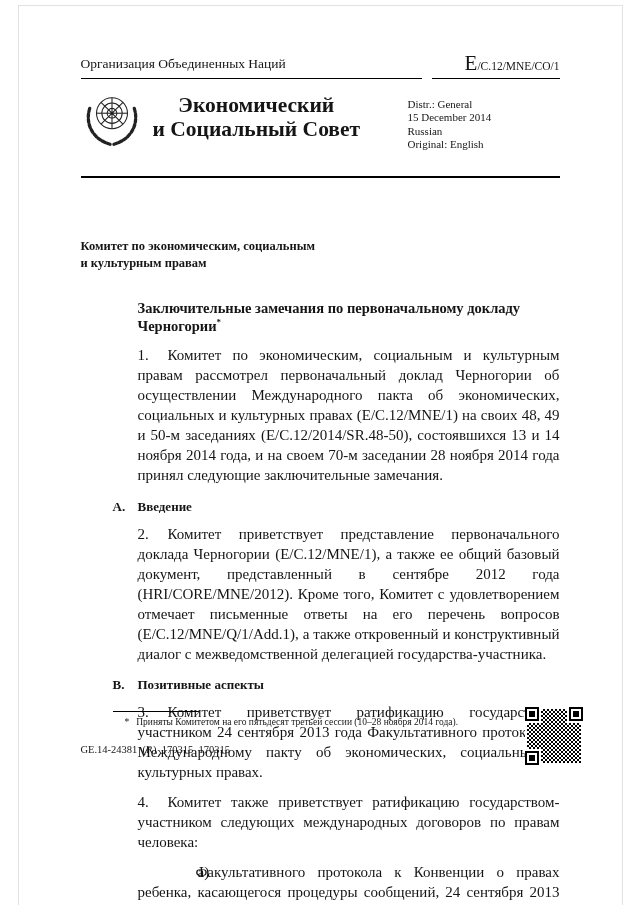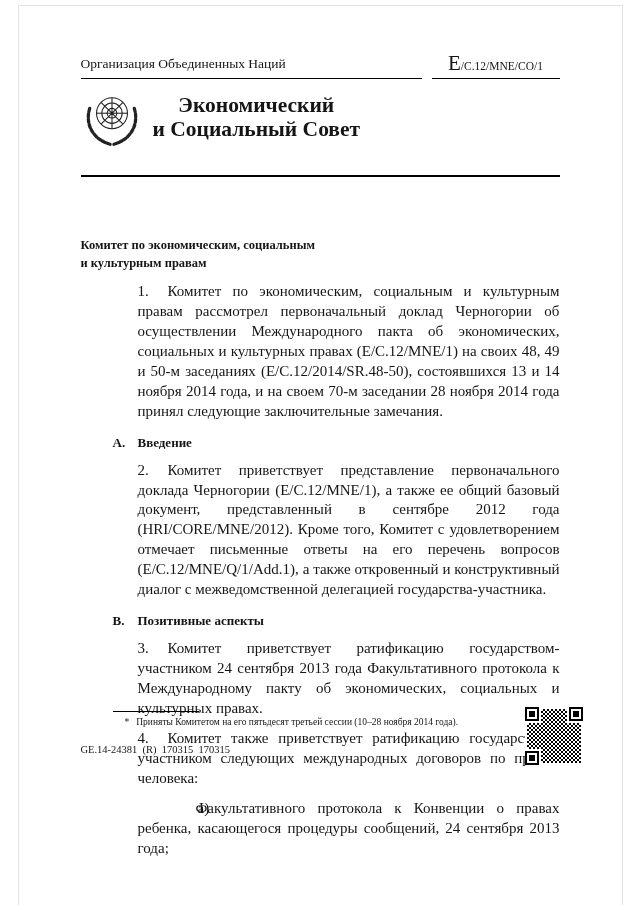--- a/index.html
+++ b/index.html
@@ -16,21 +16,21 @@
   .content { padding: 46px 63px 0 63px; }
 
   
   .top-header { display: flex; align-items: flex-end; }
   .org {
     flex: 1 1 auto; font-size: 13.5px; padding-bottom: 6px;
     border-bottom: 1px solid #000; margin-right: 10px;
   }
   .symbol {
     width: 128px; border-bottom: 1px solid #000; padding-bottom: 2px;
-    white-space: nowrap; text-align: center;
+    white-space: nowrap; text-align: right;
   }
   .symbol-e { font-size: 21px; }
   .symbol-rest { font-size: 11.5px; }
 
   
   .masthead { display: flex; margin-top: 10px; }
   .emblem { width: 62px; height: 62px; flex: 0 0 auto; }
   .council { margin-left: 10px; font-weight: bold; font-size: 21.5px; line-height: 1.1; padding-top: 5px; text-align: center; }
   .distr { margin-left: auto; width: 152px; font-size: 11px; line-height: 1.22; padding-top: 9px; }
   .rule { height: 2px; background: #000; margin-top: 24px; }
@@ -97,29 +97,36 @@
         </g>
         <g fill="none" stroke="#222" stroke-width="3.4" stroke-dasharray="3.4 2.2" stroke-linecap="round">
           <path d="M9,20 C4,36 12,52 30,57"></path>
           <path d="M55,20 C60,36 52,52 34,57"></path>
         </g>
       </svg>
       <div class="council">
         <div>Экономический</div>
         <div>и Социальный Совет</div>
       </div>
+      <div class="distr">
+        <div>Distr.: General</div>
+        <div>15 December 2014</div>
+        <div>Russian</div>
+        <div>Original: English</div>
+      </div>
     </div>
 
     <div class="rule"></div>
 
     <div class="committee">
       <div>Комитет по экономическим, социальным</div>
       <div>и культурным правам</div>
     </div>
 
+    <div class="doc-title"><span>Заключительные замечания по первоначальному докладу Черногории</span><sup>*</sup></div>
 
     <p class="para"><span class="pnum">1.</span><span>Комитет по экономическим, социальным и культурным правам рассмотрел первоначальный доклад Черногории об осуществлении Международного пакта об экономических, социальных и культурных правах (E/C.12/MNE/1) на своих 48, 49 и 50-м заседаниях (E/C.12/2014/SR.48-50), состоявшихся 13 и 14 ноября 2014 года, и на своем 70-м заседании 28 ноября 2014 года принял следующие заключительные замечания.</span></p>
 
     <div class="section">
       <span class="sletter">A.</span>
       <span>Введение</span>
     </div>
 
     <p class="para"><span class="pnum">2.</span><span>Комитет приветствует представление первоначального доклада Черногории (E/C.12/MNE/1), а также ее общий базовый документ, представленный в сентябре 2012 года (HRI/CORE/MNE/2012). Кроме того, Комитет с удовлетворением отмечает письменные ответы на его перечень вопросов (E/C.12/MNE/Q/1/Add.1), а также откровенный и конструктивный диалог с межведомственной делегацией государства-участника.</span></p>
 

